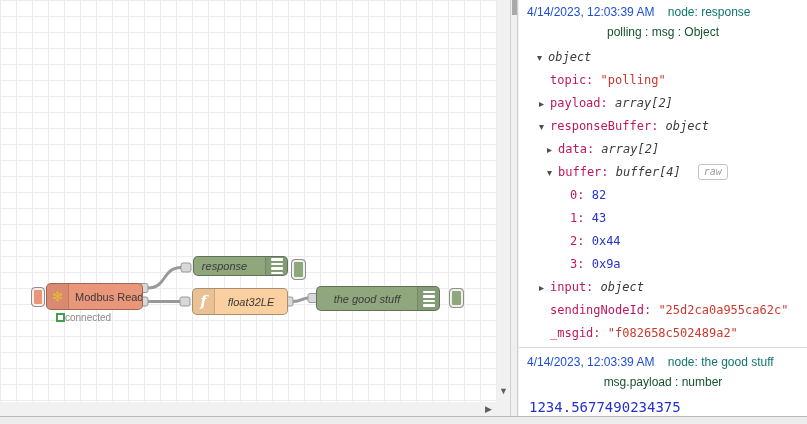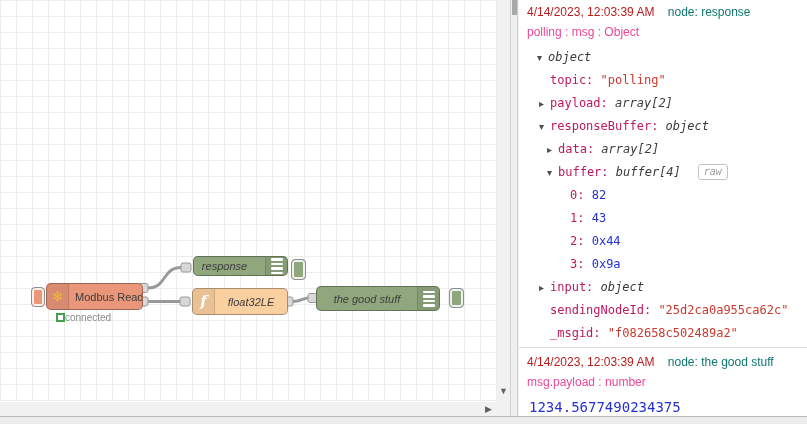--- a/index.html
+++ b/index.html
@@ -46,24 +46,24 @@
     background:#efefef; border-left:1px solid #d2d2d2; }
   #panel-scroll { position:absolute; left:511px; top:0; width:7px; height:416px;
     border-right:1px solid #cfcfcf; }
   #panel-scroll .thumb { position:absolute; left:1px; top:0; width:5px; height:15px; background:#a9a9a9; }
 
   
   #debug-panel { position:absolute; left:519px; top:0; width:288px; height:416px;
     background:#fff; overflow:hidden; }
   .msg { padding:2px 8px 2px 8px; border-bottom:1px solid #dcdcdc; }
   .ts-row { height:20px; line-height:20px; font-size:12px; white-space:nowrap; }
-  .ts { color:#b91c1c; }
+  .ts { color:#1d4ed8; }
   .node-src { color:#0f766e; margin-left:10px; }
-  .meta-row { height:20px; line-height:20px; font-size:12px; color:#ec4899;
-    margin-bottom:4px; white-space:nowrap; }
+  .meta-row { height:20px; line-height:20px; font-size:12px; color:#14532d;
+    margin-bottom:4px; white-space:nowrap;text-align:center; }
   .tree { font-family:"DejaVu Sans Mono", monospace; font-size:12px; }
   .trow { height:23px; line-height:23px; white-space:nowrap; }
   .tri { display:inline-block; width:11px; color:#4d4d4d; font-size:10px;
     font-family:"DejaVu Sans", sans-serif; }
   .k { color:#be185d;text-align:right; }
   .v-string { color:#ca392e; }
   .v-number { color:#2531cf; }
   .v-type { font-style:italic; color:#3a3a3a; }
   .raw-btn { display:inline-block; margin-left:17px; padding:0 5px; font-size:10px;
     font-style:italic; color:#9a9a9a; border:1px solid #c4c4c4; border-radius:3px;

